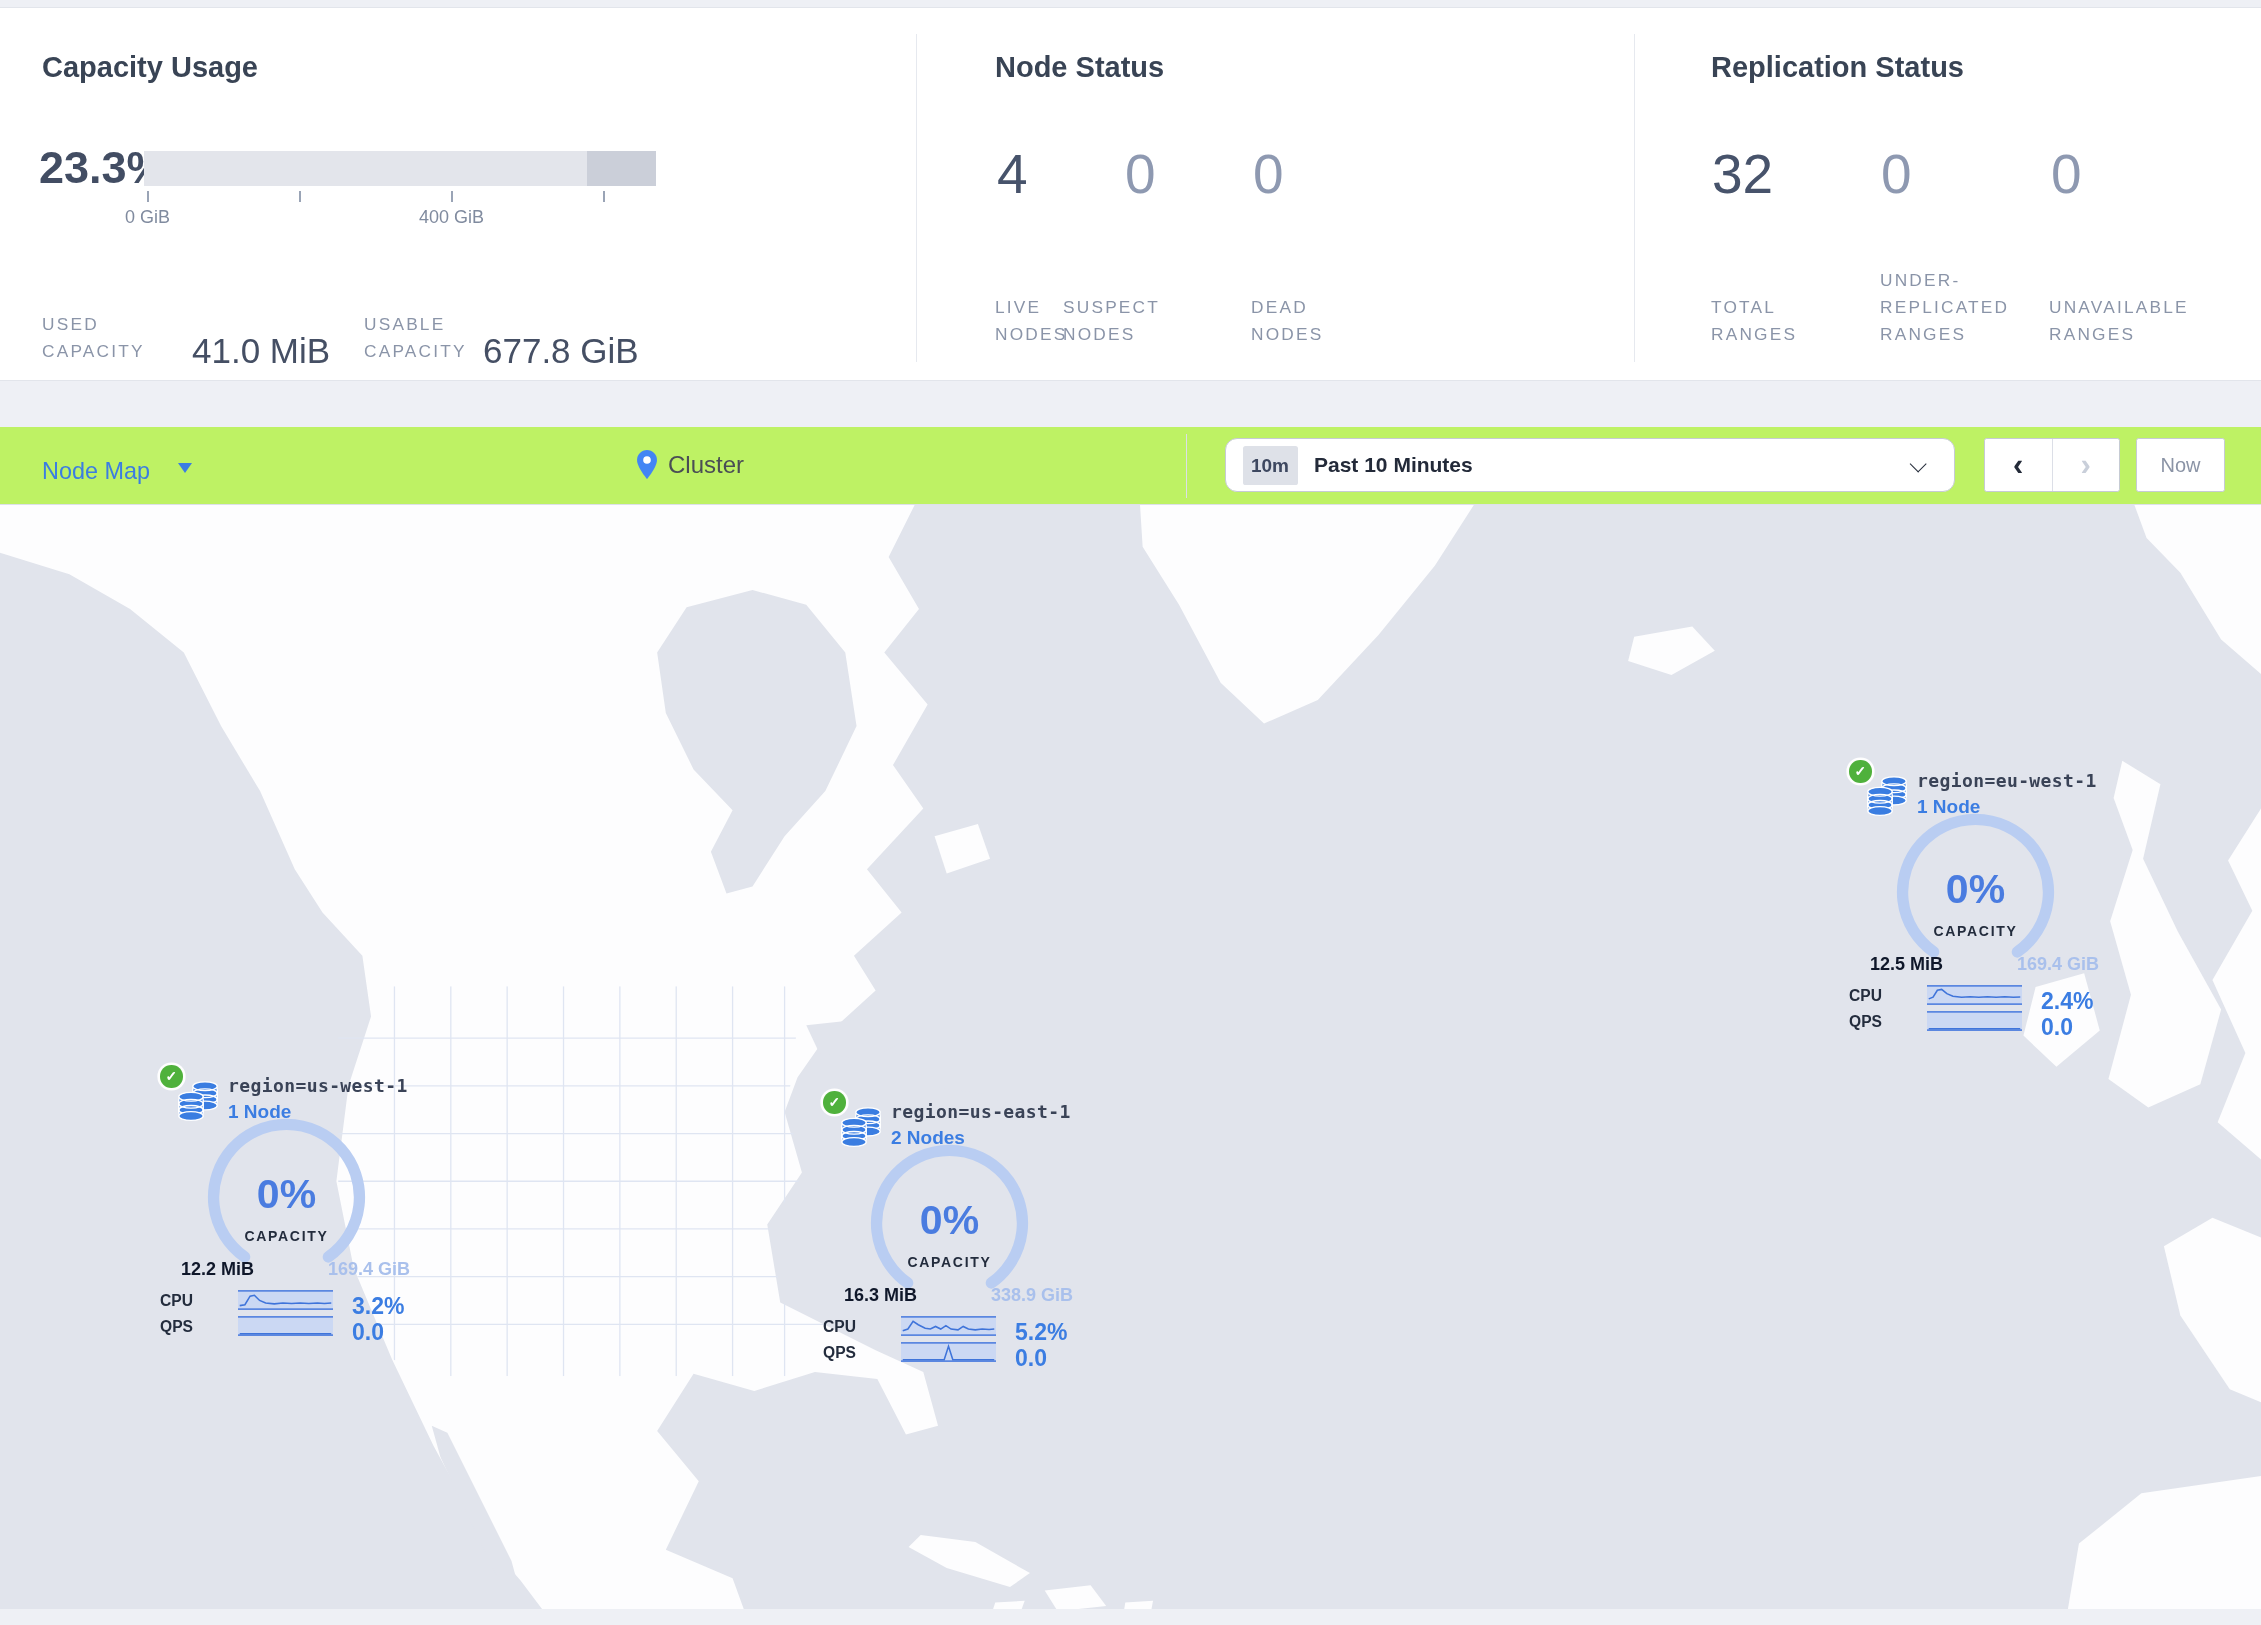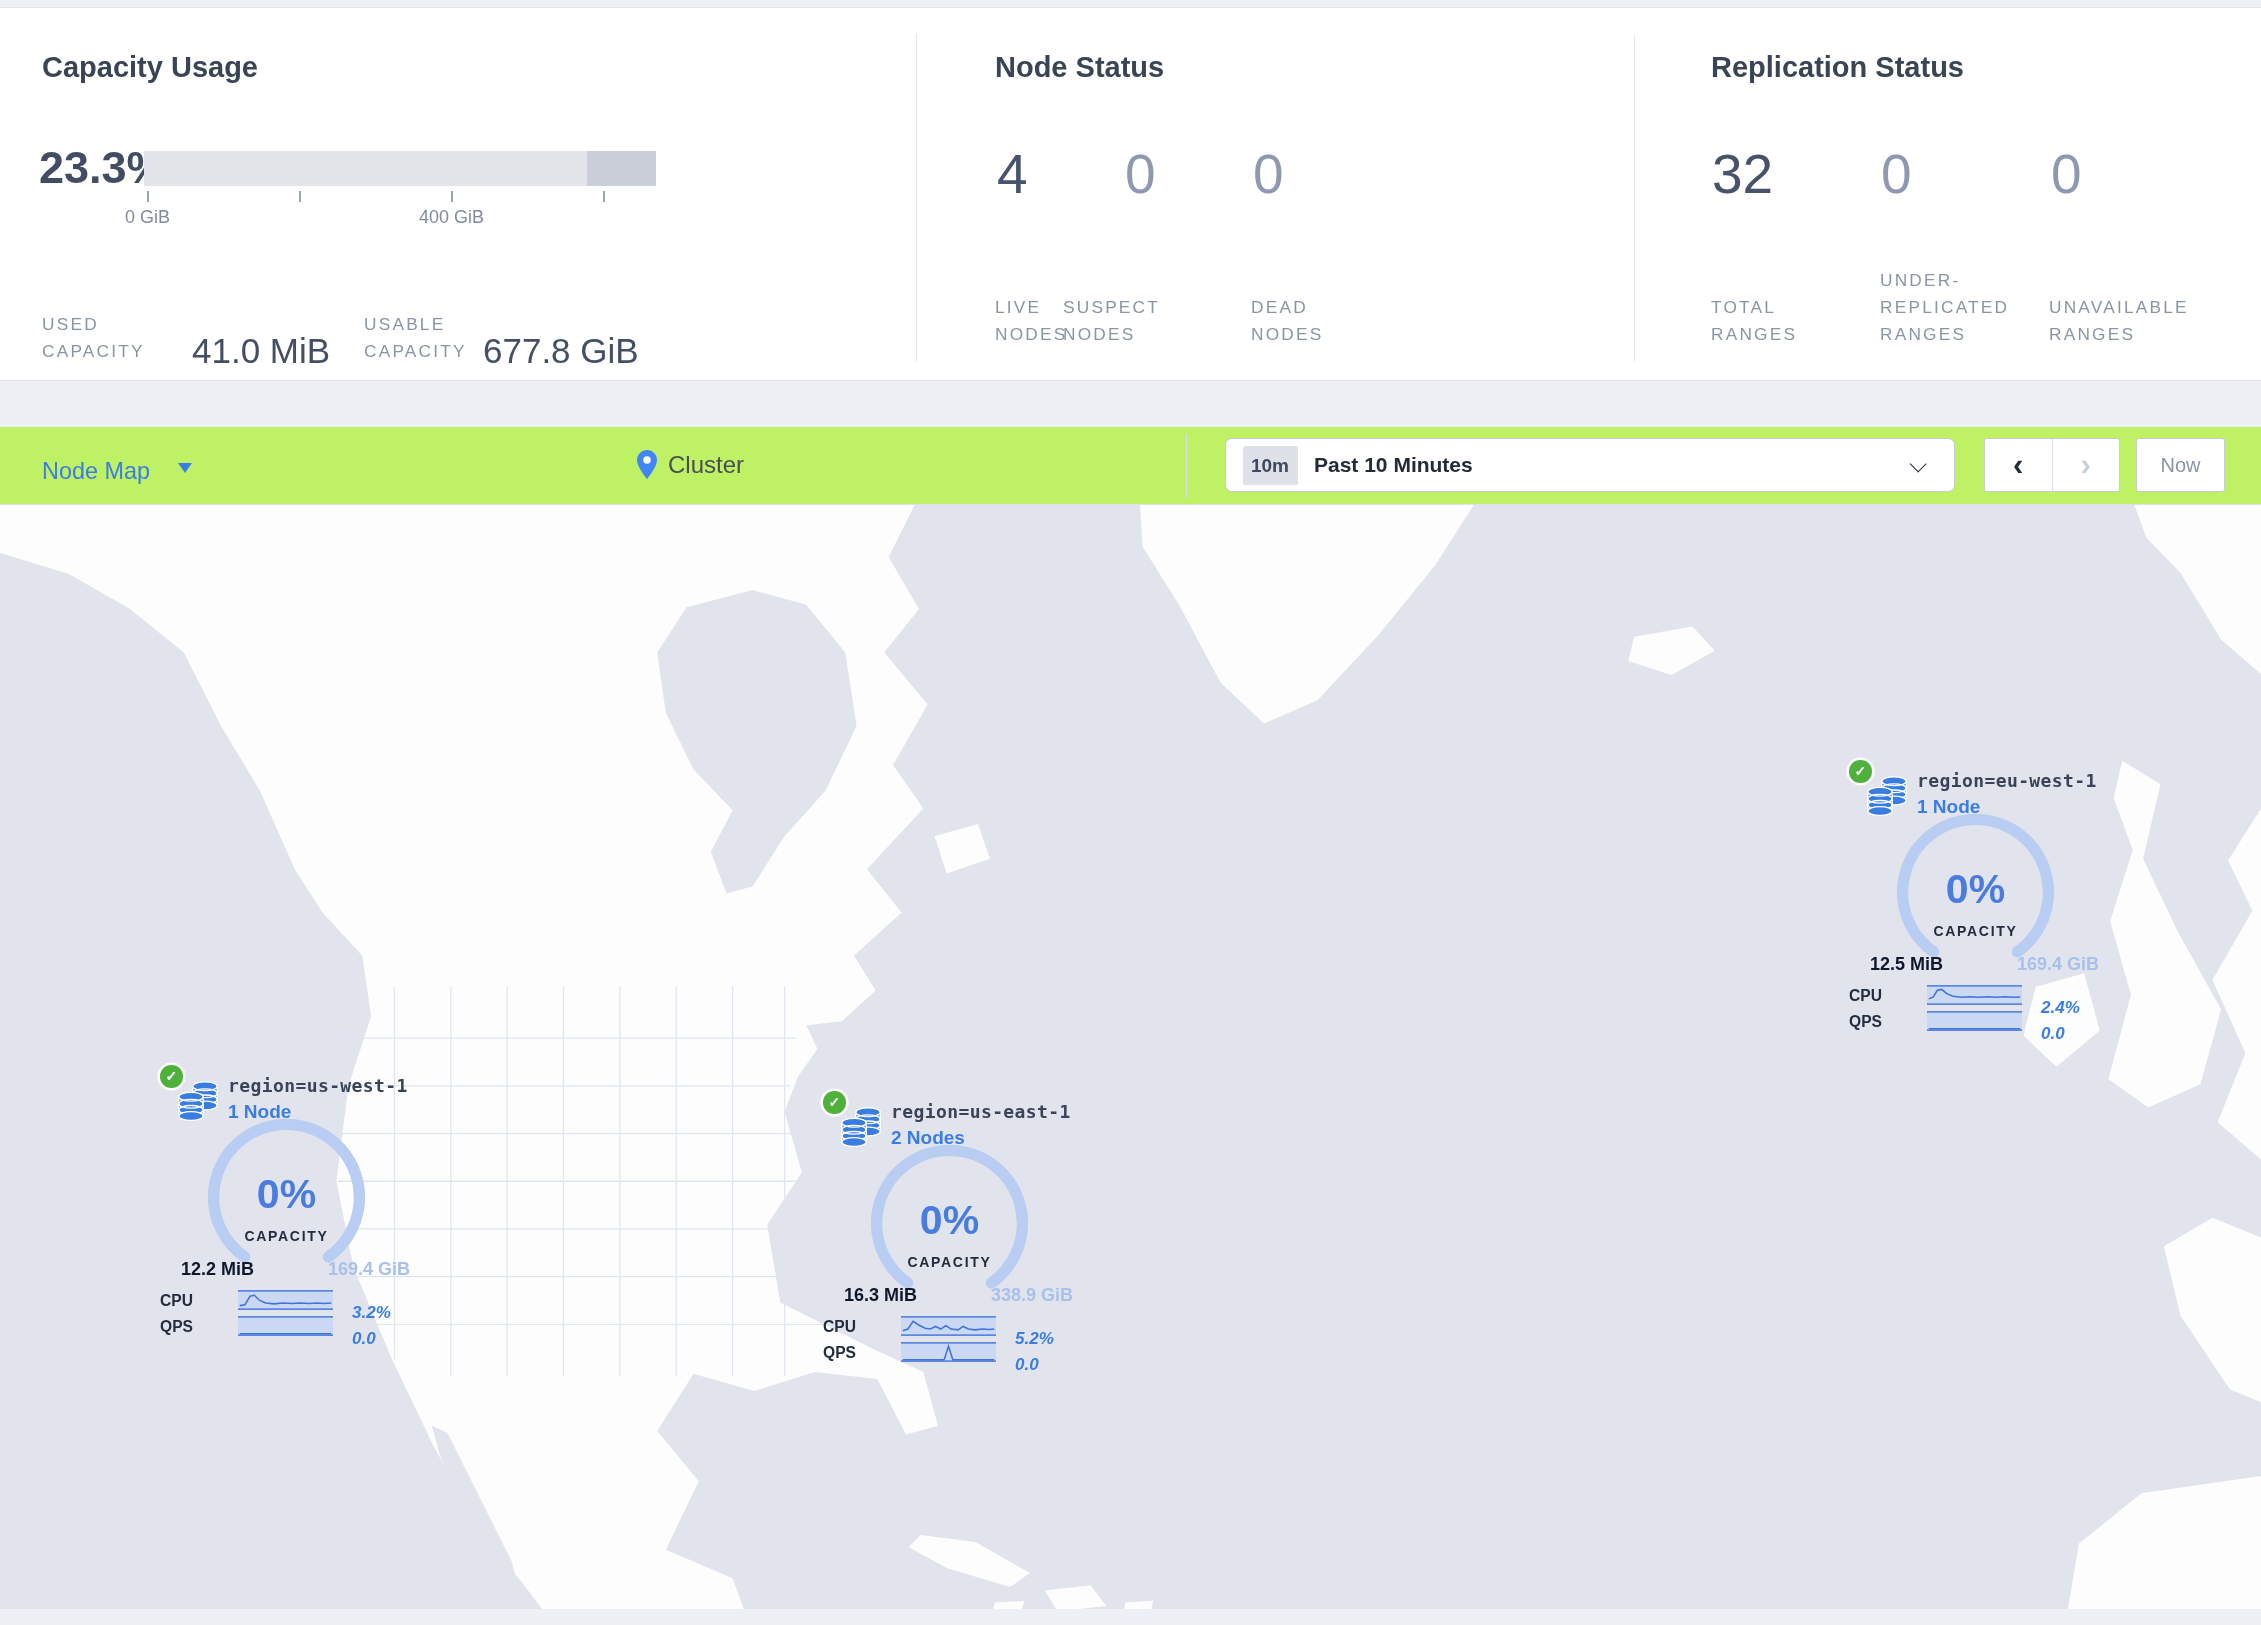--- a/index.html
+++ b/index.html
@@ -35,21 +35,21 @@
   }
   .viewsel{font-size:23.4px;font-weight:500;color:#3b7de2;}
   .view-caret{
     width:0;height:0;border-left:7.8px solid transparent;border-right:7.8px solid transparent;
     border-top:10.4px solid #3b7de2;
   }
   .breadcrumb{font-size:24px;color:#4a4e55;}
   .tb-div{position:absolute;top:7px;height:64px;width:0.9px;background:#dcdfe7;}
   .timesel{
     position:absolute;left:1225px;top:11.3px;width:730px;height:54px;
-    border:0.9px solid #c6cbd4;border-radius:7px;background:#fff;box-sizing:border-box;cursor:pointer;
+    border:0.9px solid #c6cbd4;border-radius:12px;background:#fff;box-sizing:border-box;cursor:pointer;
   }
   .timesel .badge{
     position:absolute;left:16.5px;top:7px;width:55px;height:39px;border-radius:2.6px;
     background:#dee1e8;color:#3e4860;font-size:19px;font-weight:700;
     display:flex;align-items:center;justify-content:center;
   }
   .timesel .tlabel{position:absolute;left:88px;top:14px;font-size:21px;font-weight:700;color:#232a39;}
   .timesel .tcaret{
     position:absolute;right:29.5px;top:19px;width:11.3px;height:11.3px;
     border-right:1.7px solid #242b39;border-bottom:1.7px solid #242b39;transform:rotate(45deg);
@@ -96,21 +96,21 @@
           font-size:18px;font-weight:600;}
   .caprow .used{color:#0f172a;}
   .caprow .total{color:#a9c0ec;}
   .mrow{position:absolute;left:0;height:21px;}
   .mlabel{position:absolute;left:0;top:1.7px;width:68px;text-align:left;
           font-size:15.6px;font-weight:700;color:#232c3d;}
   .spark{position:absolute;left:78px;top:0;}
   .spark rect{fill:#cbd8f3;}
   .spark line{stroke:#5b87e0;stroke-width:2;}
   .spark polyline{fill:none;stroke:#3f74da;stroke-width:1.8;}
-  .mval{position:absolute;left:192px;top:13px;font-size:17px;font-weight:700;color:#3b7de2;white-space:nowrap;font-style:italic;}
+  .mval{position:absolute;left:192px;top:3px;font-size:23px;font-weight:700;color:#3b7de2;white-space:nowrap;}
 </style>
 </head>
 <body>
 
 <div class="summary-card">
 
   <div class="abs sec-title" style="left:42px;top:43px;">Capacity Usage</div>
   <div class="abs bigpct" style="left:39px;top:134px;">23.3%</div>
   <div class="cap-bar">
     <div class="darkseg"></div>

